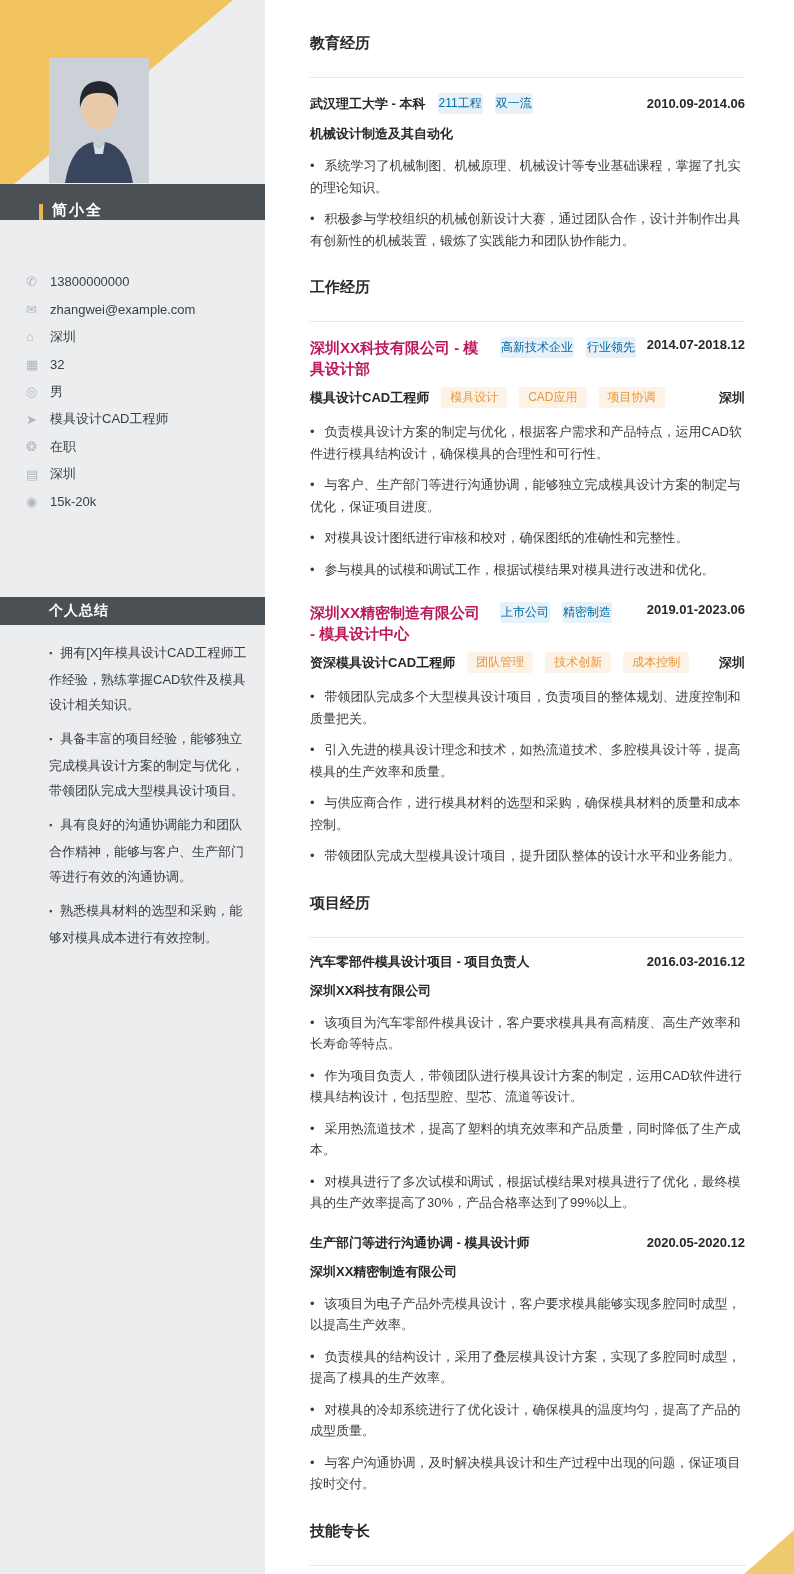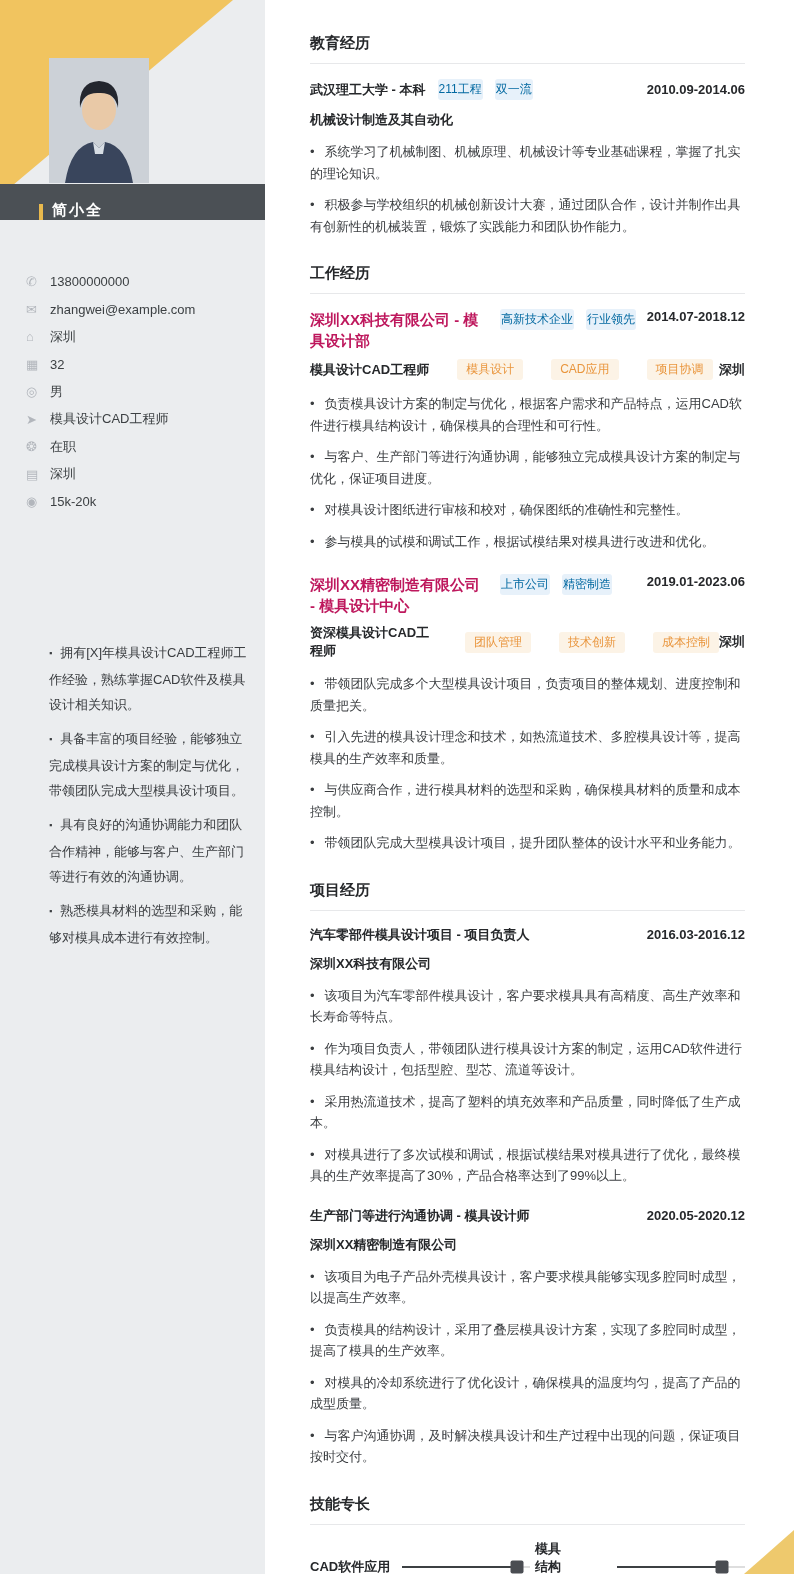--- a/index.html
+++ b/index.html
@@ -23,30 +23,30 @@
           display:flex;align-items:center;box-sizing:border-box;padding-left:49px;}
   .sumtitle{color:#fff;font-size:14px;font-weight:bold;letter-spacing:1px;}
   .sumbody{position:absolute;left:49px;top:640px;width:198px;}
   .sumbody p{margin:0 0 9px;font-size:13px;line-height:25px;color:#3a3d40;}
   .sqm{font-size:9px;margin-right:8px;position:relative;top:-1px;color:#3a3d40;}
   
   .main{position:absolute;left:265px;top:0;width:529px;box-sizing:border-box;
         padding:34px 49px 0 45px;background:#fff;}
   .sec{margin-bottom:27px;}
   .sec h2{font-size:15px;font-weight:bold;color:#26282b;margin:0 0 15px;
-          padding-bottom:10px;border-bottom:1px solid #e7e8ea;}
+          padding-bottom:24px;border-bottom:1px solid #e7e8ea;}
   .bl{margin:0 0 10px;font-size:13px;line-height:21.5px;color:#3a3d40;}
   .bm{margin-right:10px;}
   .hrow{display:flex;align-items:center;margin-bottom:11px;}
   .bold13{font-weight:bold;font-size:13px;color:#26282b;}
   .date{margin-left:auto;font-weight:bold;font-size:13px;color:#26282b;white-space:nowrap;}
   .badge-blue{background:#e7f1fa;color:#0369a1;font-size:12px;line-height:17px;
               padding:2px 1px;border-radius:3px;margin-left:12px;}
   .badge-orange{background:#fcf3e6;color:#e9953c;font-size:12px;line-height:17px;
-                padding:2px 9px;border-radius:3px;margin-left:28px;white-space:nowrap;}
+                padding:2px 9px;border-radius:3px;margin-left:12px;white-space:nowrap;}
   .co-row{display:flex;align-items:flex-start;margin-bottom:6px;}
   .co-name{width:178px;font-weight:bold;font-size:15px;line-height:21px;color:#be185d;flex:none;}
   .mw80{max-width:78px;}
   .mw56{max-width:54px;}
   .role-row{display:flex;align-items:center;margin:8px 0 13px;}
   .major{font-weight:bold;font-size:13px;color:#26282b;margin:0 0 12px;}
   .proj{margin-bottom:20px;}
   .org{font-weight:bold;font-size:13px;color:#26282b;margin:0 0 12px;}
   
   .skills{display:flex;flex-wrap:wrap;}
@@ -114,20 +114,23 @@
     <li>
       <span class="cicon">▤</span>
       <span class="ctext">深圳</span>
       </li>
     <li>
       <span class="cicon">◉</span>
       <span class="ctext">15k-20k</span>
       </li>
   </ul>
 
+  <div class="sumbar">
+    <span class="sumtitle">个人总结</span>
+  </div>
   <div class="sumbody">
     <p><span class="sqm">▪</span><span>拥有[X]年模具设计CAD工程师工作经验，熟练掌握CAD软件及模具设计相关知识。</span></p>
     <p><span class="sqm">▪</span><span>具备丰富的项目经验，能够独立完成模具设计方案的制定与优化，带领团队完成大型模具设计项目。</span></p>
     <p><span class="sqm">▪</span><span>具有良好的沟通协调能力和团队合作精神，能够与客户、生产部门等进行有效的沟通协调。</span></p>
     <p><span class="sqm">▪</span><span>熟悉模具材料的选型和采购，能够对模具成本进行有效控制。</span></p>
   </div>
 </aside>
 
 <main class="main">
 

